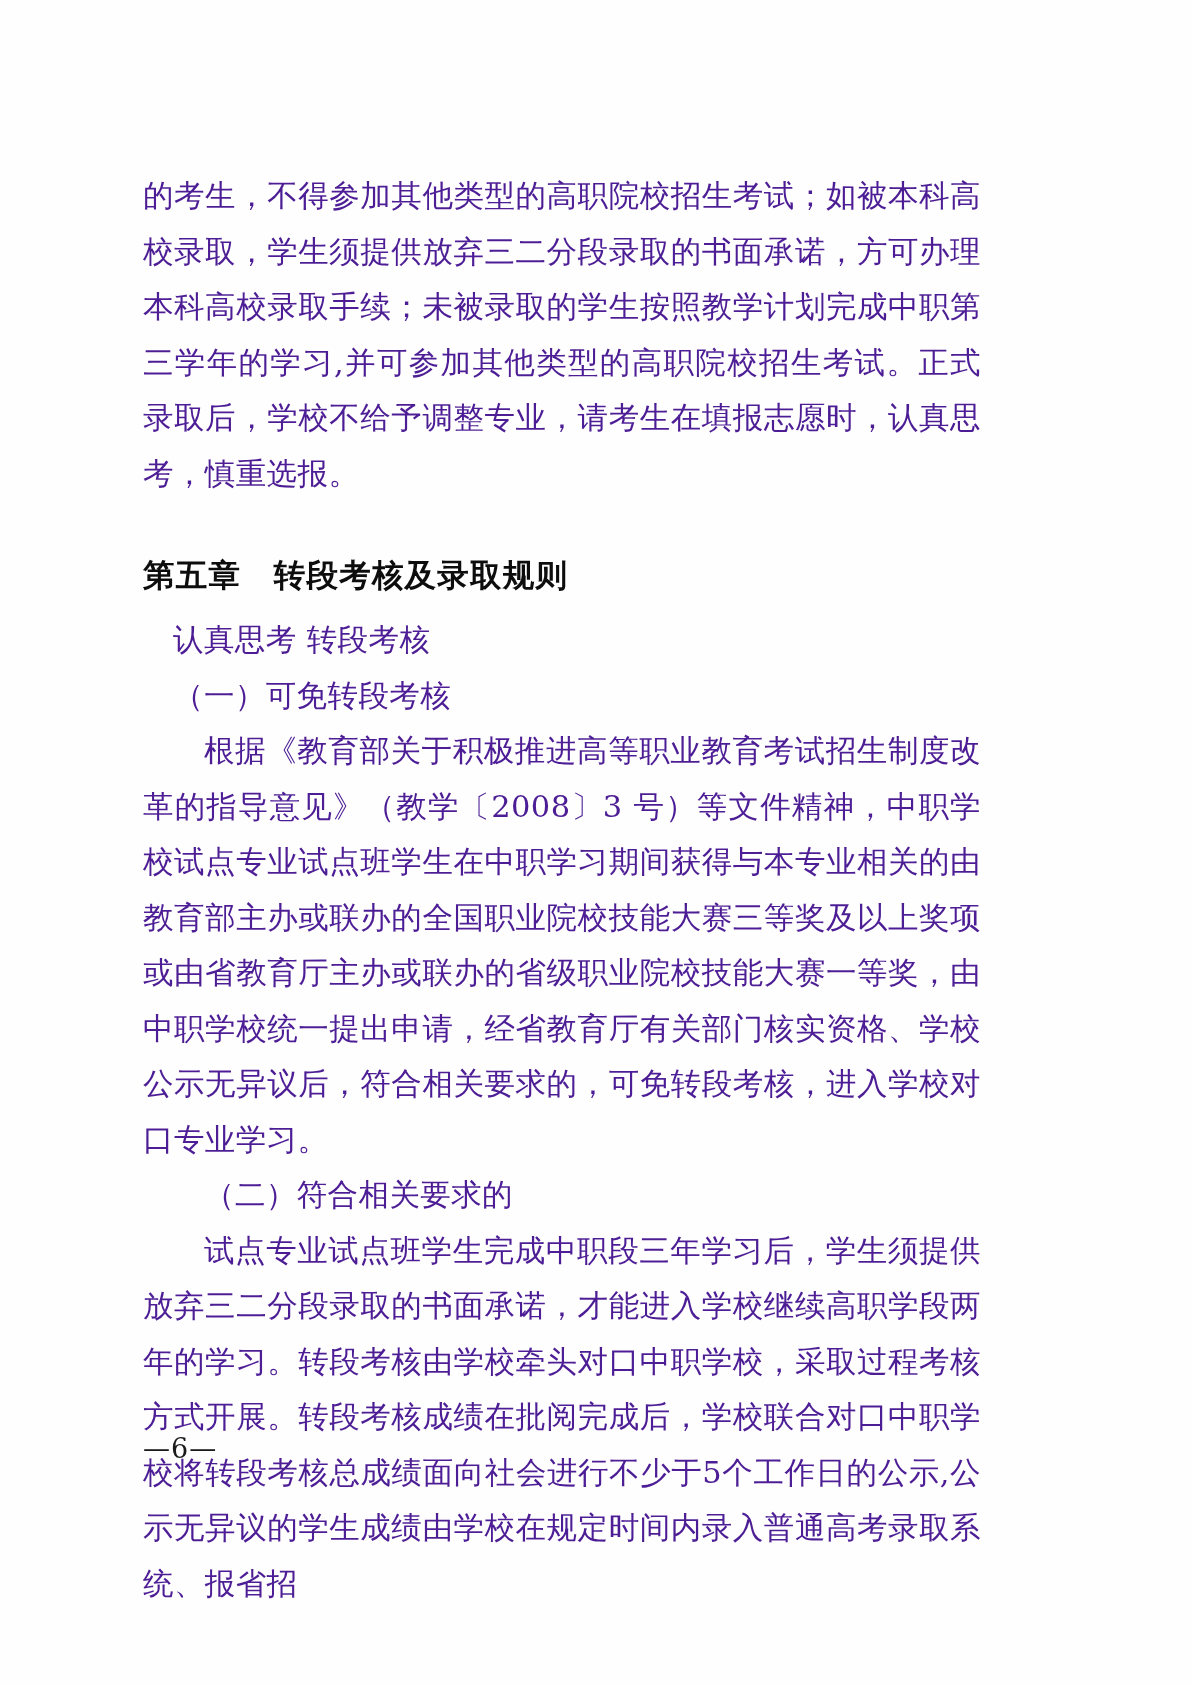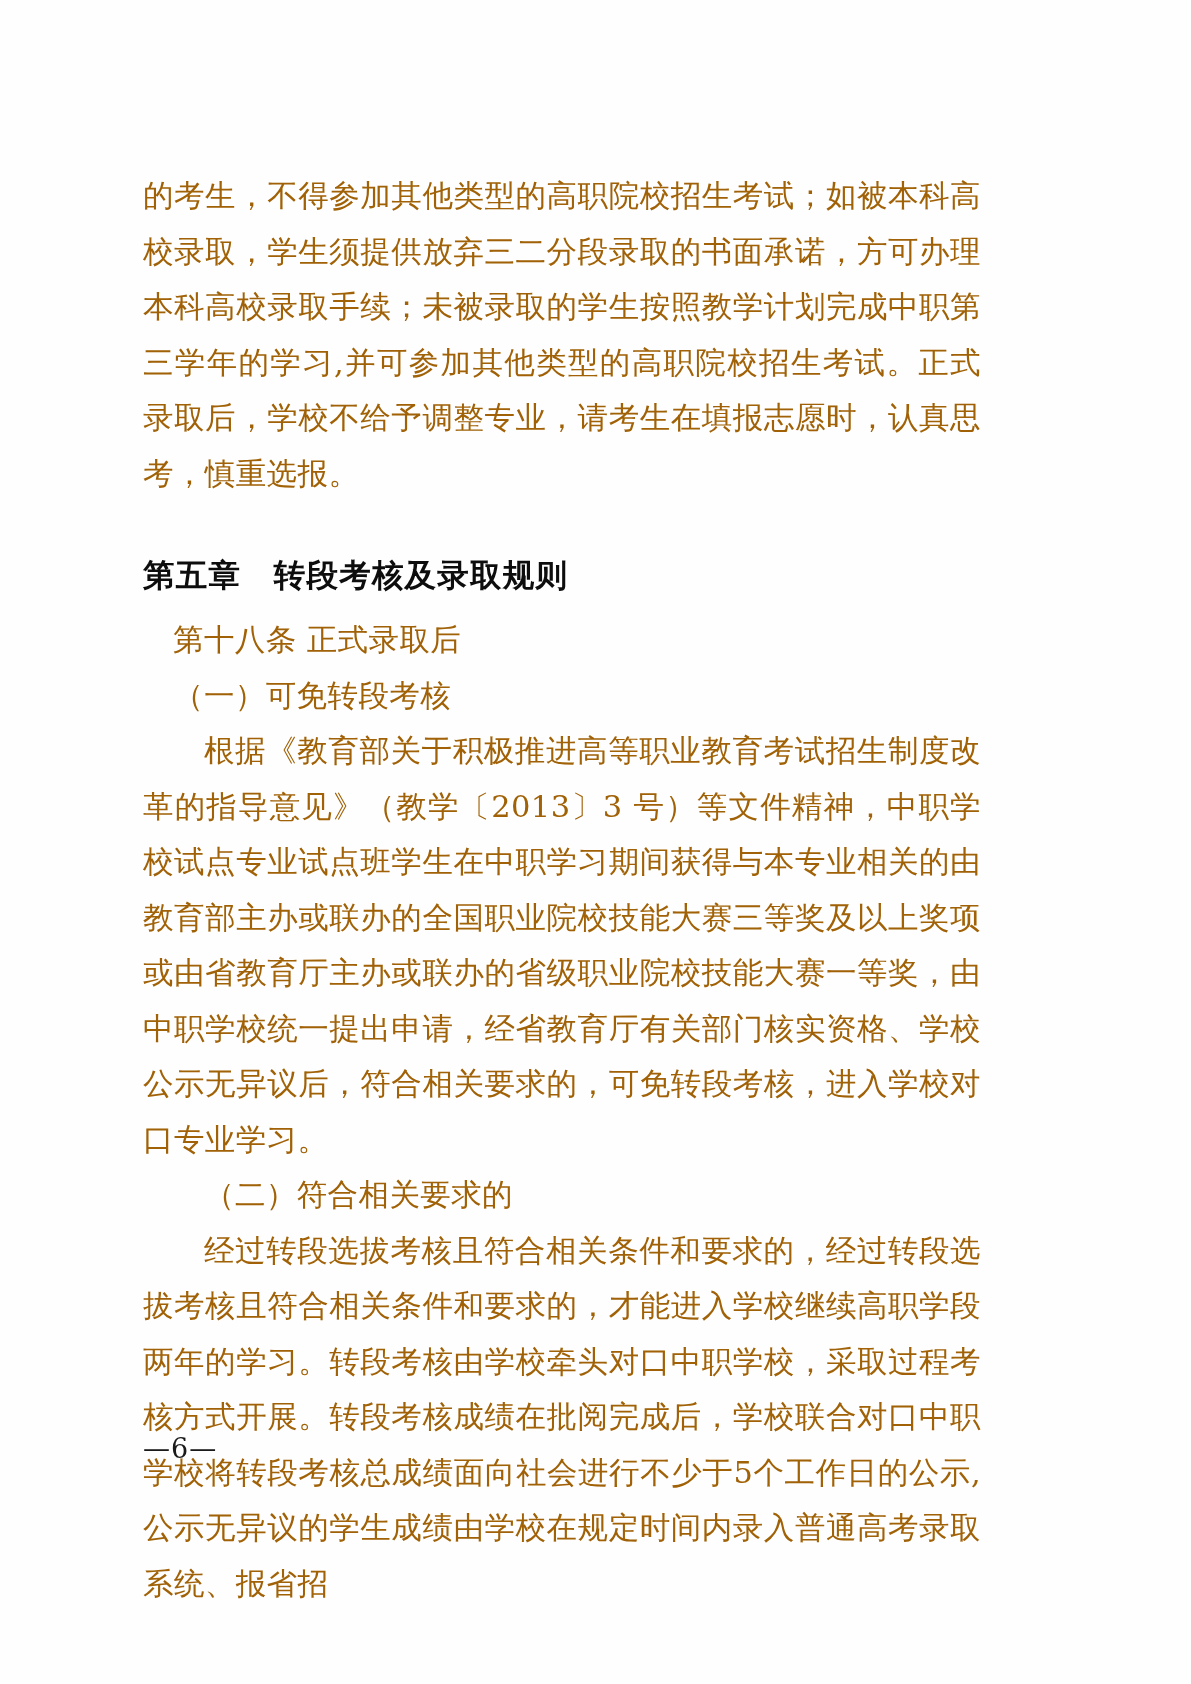--- a/index.html
+++ b/index.html
@@ -28,21 +28,21 @@
     width: 838px;
   }
   
   .para {
     font-size: 30.5px;
     line-height: 55.5px;
     text-align: justify;
     text-justify: inter-ideograph;
     letter-spacing: 0.4px;
     margin: 0;
-    color: #a16207;
+    color: #4c1d95;
     text-indent: 0;
   }
   .para.indent2 {
     text-indent: 61px;
   }
   .para.indent1 {
     text-indent: 30px;
   }
   .chapter-heading {
     font-size: 31.5px;
@@ -74,27 +74,27 @@
   <div class="content">
 
     <p class="para">的考生，不得参加其他类型的高职院校招生考试；如被本科高校录取，学生须提供放弃三二分段录取的书面承诺，方可办理本科高校录取手续；未被录取的学生按照教学计划完成中职第三学年的学习,并可参加其他类型的高职院校招生考试。正式录取后，学校不给予调整专业，请考生在填报志愿时，认真思考，慎重选报。</p>
 
     <div class="gap-head-top"></div>
 
     <h2 class="chapter-heading">第五章　转段考核及录取规则</h2>
 
     <div class="gap-head-bot"></div>
 
-    <p class="para indent1">第十八条 正式录取后</p>
+    <p class="para indent1">认真思考 转段考核</p>
 
     <p class="para indent1">（一）可免转段考核</p>
 
-    <p class="para indent2">根据《教育部关于积极推进高等职业教育考试招生制度改革的指导意见》（教学〔2013〕3 号）等文件精神，中职学校试点专业试点班学生在中职学习期间获得与本专业相关的由教育部主办或联办的全国职业院校技能大赛三等奖及以上奖项或由省教育厅主办或联办的省级职业院校技能大赛一等奖，由中职学校统一提出申请，经省教育厅有关部门核实资格、学校公示无异议后，符合相关要求的，可免转段考核，进入学校对口专业学习。</p>
+    <p class="para indent2">根据《教育部关于积极推进高等职业教育考试招生制度改革的指导意见》（教学〔2008〕3 号）等文件精神，中职学校试点专业试点班学生在中职学习期间获得与本专业相关的由教育部主办或联办的全国职业院校技能大赛三等奖及以上奖项或由省教育厅主办或联办的省级职业院校技能大赛一等奖，由中职学校统一提出申请，经省教育厅有关部门核实资格、学校公示无异议后，符合相关要求的，可免转段考核，进入学校对口专业学习。</p>
 
     <p class="para indent2">（二）符合相关要求的</p>
 
-    <p class="para indent2">经过转段选拔考核且符合相关条件和要求的，经过转段选拔考核且符合相关条件和要求的，才能进入学校继续高职学段两年的学习。转段考核由学校牵头对口中职学校，采取过程考核方式开展。转段考核成绩在批阅完成后，学校联合对口中职学校将转段考核总成绩面向社会进行不少于5个工作日的公示,公示无异议的学生成绩由学校在规定时间内录入普通高考录取系统、报省招</p>
+    <p class="para indent2">试点专业试点班学生完成中职段三年学习后，学生须提供放弃三二分段录取的书面承诺，才能进入学校继续高职学段两年的学习。转段考核由学校牵头对口中职学校，采取过程考核方式开展。转段考核成绩在批阅完成后，学校联合对口中职学校将转段考核总成绩面向社会进行不少于5个工作日的公示,公示无异议的学生成绩由学校在规定时间内录入普通高考录取系统、报省招</p>
 
   </div>
 
   <div class="page-number">—6—</div>
 
 </div>
 
 </body></html>

